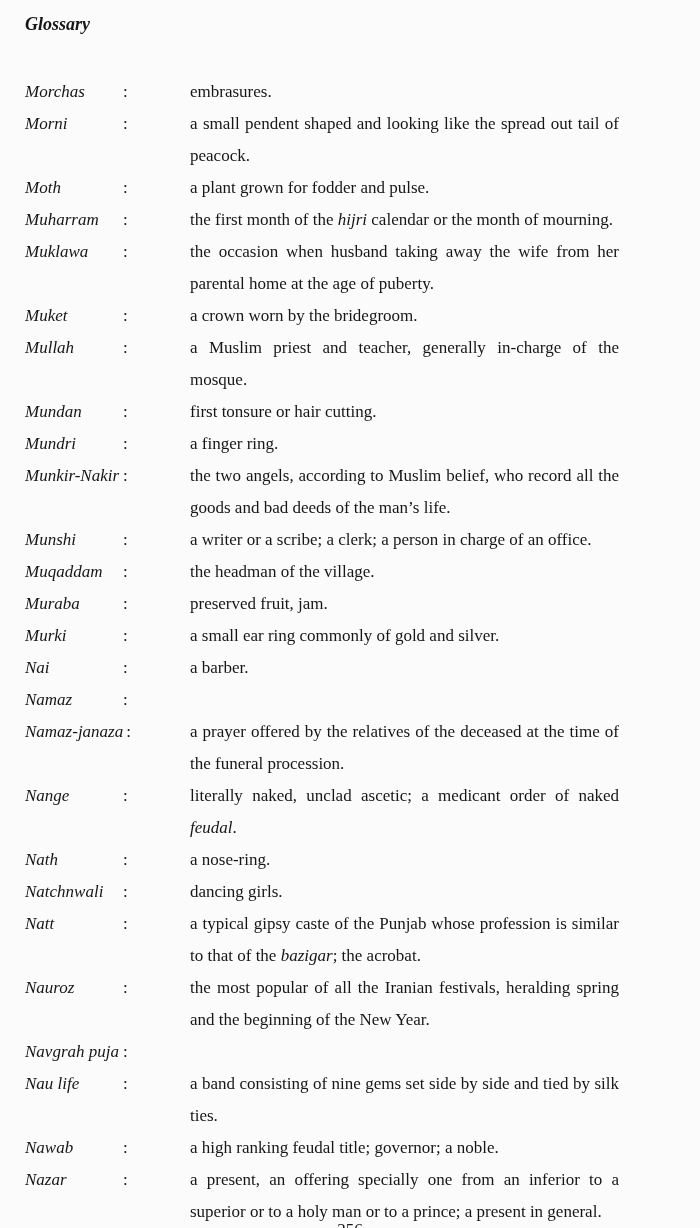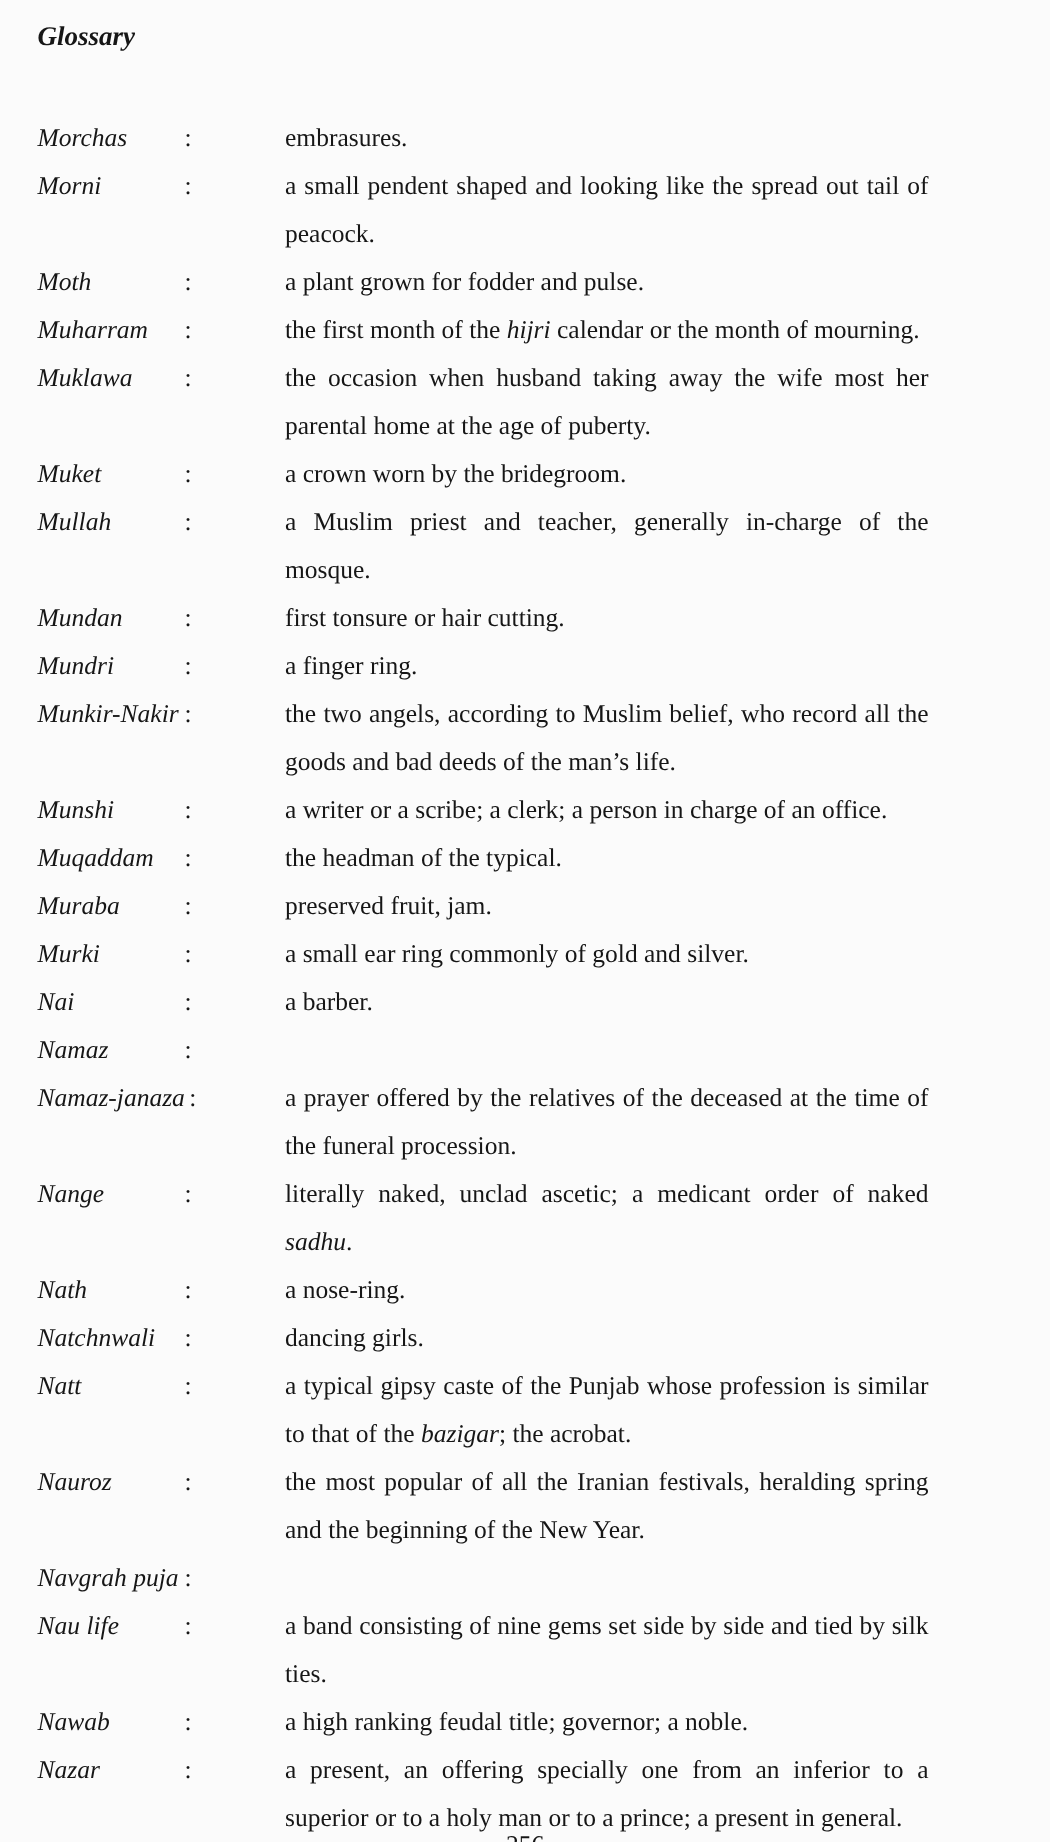--- a/index.html
+++ b/index.html
@@ -101,21 +101,21 @@
           <span class="term">Muharram</span>
           <span class="colon">:</span>
         </div>
         <div class="definition"><span>the first month of the </span><span class="it">hijri</span><span> calendar or the month of mourning.</span></div>
       </div>
       <div class="entry">
         <div class="term-cell">
           <span class="term">Muklawa</span>
           <span class="colon">:</span>
         </div>
-        <div class="definition"><span>the occasion when husband taking away the wife most her parental home at the age of puberty.</span></div>
+        <div class="definition"><span>the occasion when husband taking away the wife from her parental home at the age of puberty.</span></div>
       </div>
       <div class="entry">
         <div class="term-cell">
           <span class="term">Muket</span>
           <span class="colon">:</span>
         </div>
         <div class="definition"><span>a crown worn by the bridegroom.</span></div>
       </div>
       <div class="entry">
         <div class="term-cell">
@@ -150,21 +150,21 @@
           <span class="term">Munshi</span>
           <span class="colon">:</span>
         </div>
         <div class="definition"><span>a writer or a scribe; a clerk; a person in charge of an office.</span></div>
       </div>
       <div class="entry">
         <div class="term-cell">
           <span class="term">Muqaddam</span>
           <span class="colon">:</span>
         </div>
-        <div class="definition"><span>the headman of the typical.</span></div>
+        <div class="definition"><span>the headman of the village.</span></div>
       </div>
       <div class="entry">
         <div class="term-cell">
           <span class="term">Muraba</span>
           <span class="colon">:</span>
         </div>
         <div class="definition"><span>preserved fruit, jam.</span></div>
       </div>
       <div class="entry">
         <div class="term-cell">
@@ -191,21 +191,21 @@
           <span class="term">Namaz-janaza</span>
           <span class="colon">:</span>
         </div>
         <div class="definition"><span>a prayer offered by the relatives of the deceased at the time of the funeral procession.</span></div>
       </div>
       <div class="entry">
         <div class="term-cell">
           <span class="term">Nange</span>
           <span class="colon">:</span>
         </div>
-        <div class="definition"><span>literally naked, unclad ascetic; a medicant order of naked </span><span class="it">sadhu</span><span>.</span></div>
+        <div class="definition"><span>literally naked, unclad ascetic; a medicant order of naked </span><span class="it">feudal</span><span>.</span></div>
       </div>
       <div class="entry">
         <div class="term-cell">
           <span class="term">Nath</span>
           <span class="colon">:</span>
         </div>
         <div class="definition"><span>a nose-ring.</span></div>
       </div>
       <div class="entry">
         <div class="term-cell">

